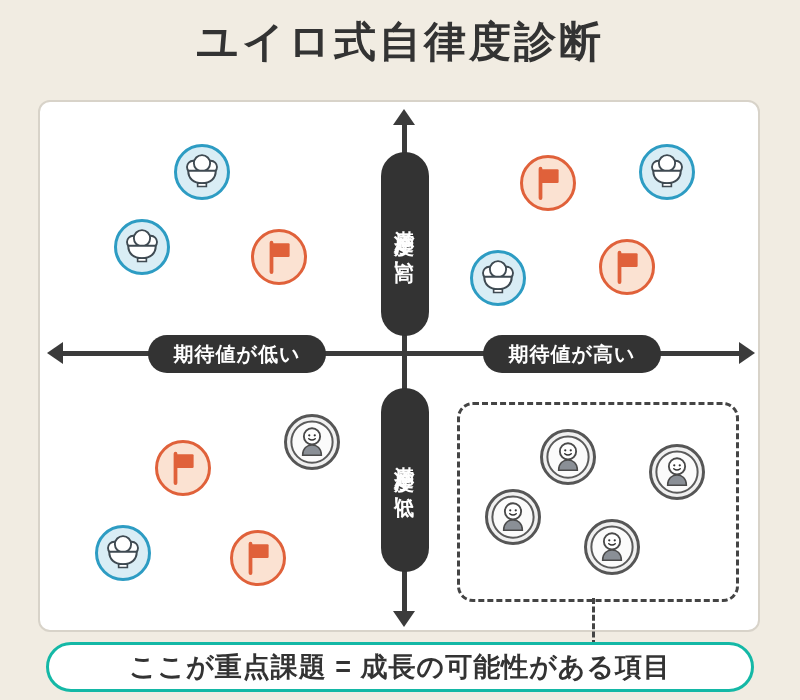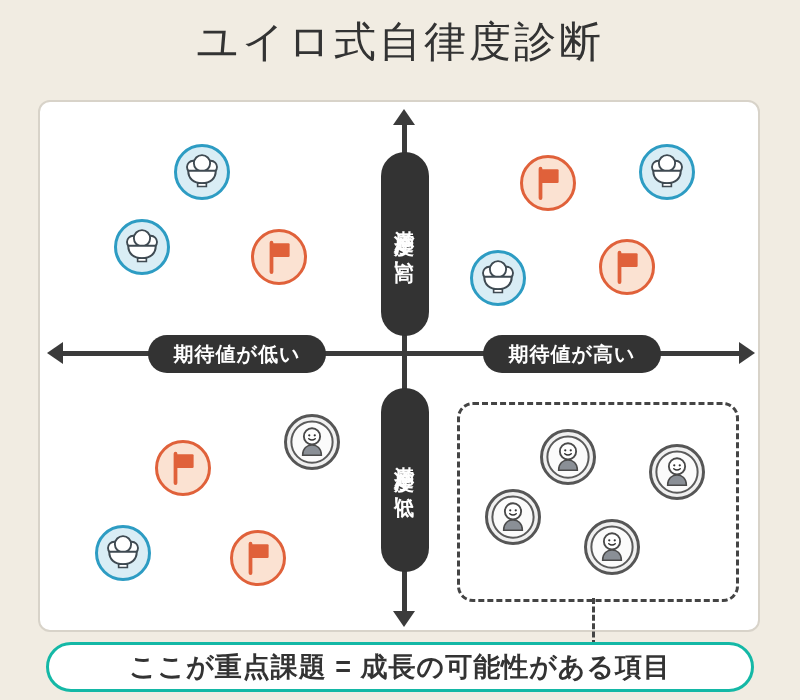--- a/index.html
+++ b/index.html
@@ -2,21 +2,21 @@
 <html><head>
 <meta charset="utf-8">
 <style>
   * { margin:0; padding:0; box-sizing:border-box; }
   html,body { width:800px; height:700px; }
   body { font-family:"Liberation Sans","DejaVu Sans",sans-serif; }
   .page { position:relative; width:800px; height:700px; background:#f1ece2; overflow:hidden; }
 
   .title {
     position:absolute; top:14px; left:0; width:800px;
-    text-align:center; font-size:42px; font-weight:normal;
+    text-align:center; font-size:42px; font-weight:bold;
     color:#333; letter-spacing:3px;
   }
 
   .panel {
     position:absolute; left:38px; top:100px; width:722px; height:532px;
     background:#ffffff; border:2px solid #d8d3c9; border-radius:12px;
   }
 
   
   .axis-v { position:absolute; left:362px; top:22px; width:5px; height:490px; background:#3b3b3b; }

